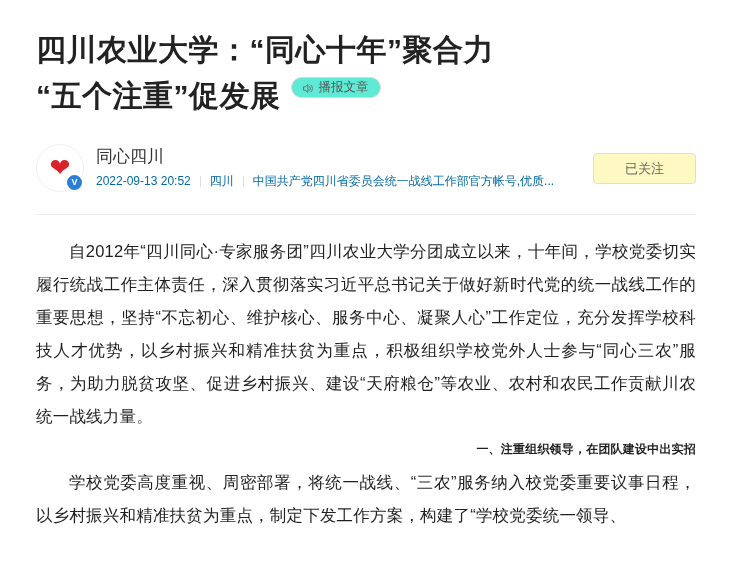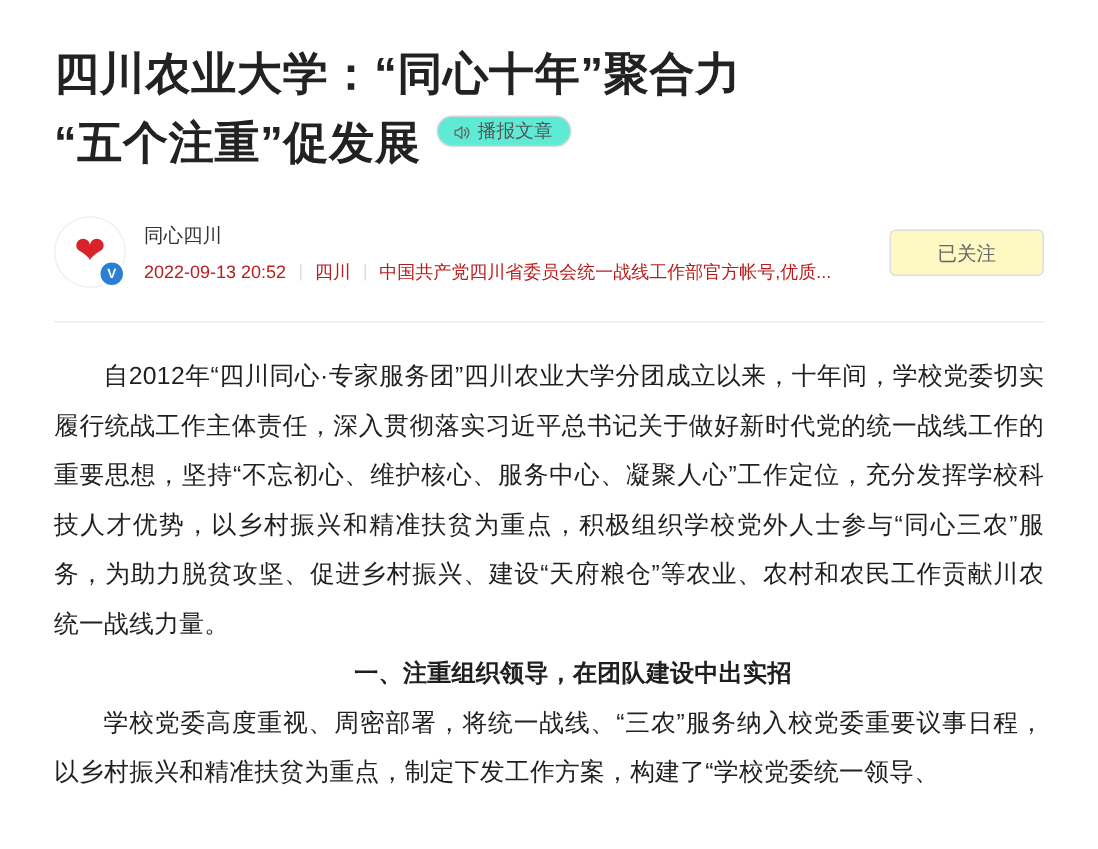--- a/index.html
+++ b/index.html
@@ -106,31 +106,31 @@
     line-height: 15px;
     text-align: center;
     font-weight: bold;
   }
   .byline-text {
     margin-left: 12px;
     flex: 1 1 auto;
     min-width: 0;
   }
   .account-name {
-    font-size: 13px;
+    font-size: 17px;
     color: #333333;
     font-weight: normal;
     line-height: 20px;
   }
   .meta-row {
     display: flex;
     align-items: center;
     margin-top: 6px;
     font-size: 12px;
-    color: #b91c1c;
+    color: #0369a1;
     line-height: 16px;
     white-space: nowrap;
     overflow: hidden;
   }
   .meta-sep {
     display: inline-block;
     width: 1px;
     height: 11px;
     background: #dcdcdc;
     margin: 0 9px;
@@ -170,23 +170,23 @@
     line-height: 33px;
     color: #1f1f1f;
     text-align: justify;
     letter-spacing: 0.2px;
   }
   .article p {
     margin: 0;
     text-indent: 2em;
   }
   .section-heading {
-    text-align: center;
+    text-align: right;
     font-weight: bold;
-    font-size: 16px;
+    font-size: 12px;
     line-height: 33px;
     margin: 20px 0 14px 0;
     color: #1f1f1f;
     text-indent: 0;
   }
 </style>
 </head>
 <body>
 
 <div class="page">

